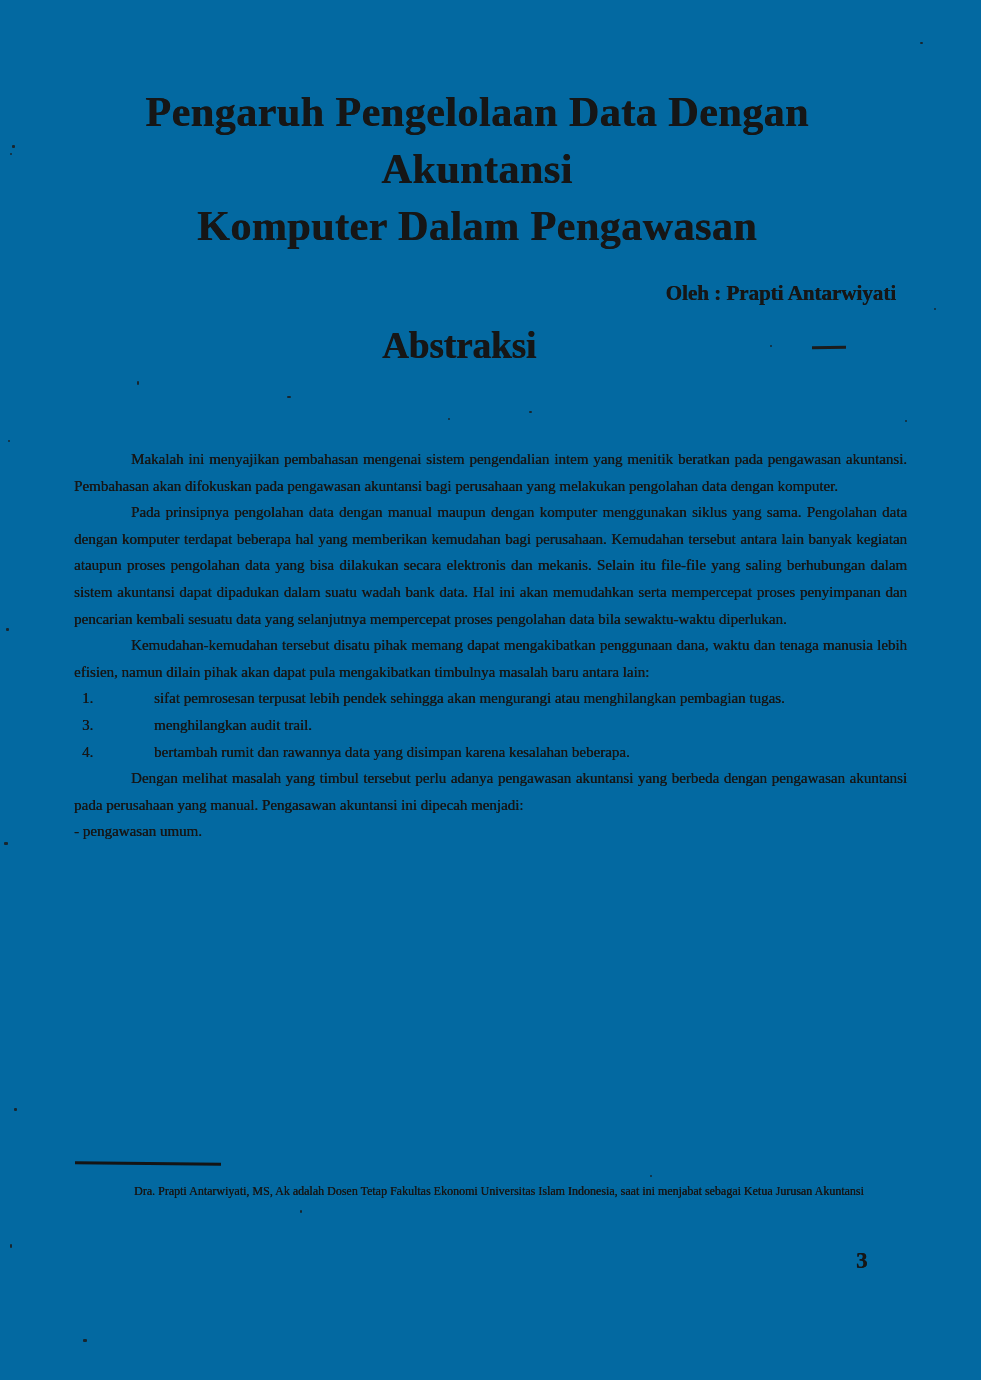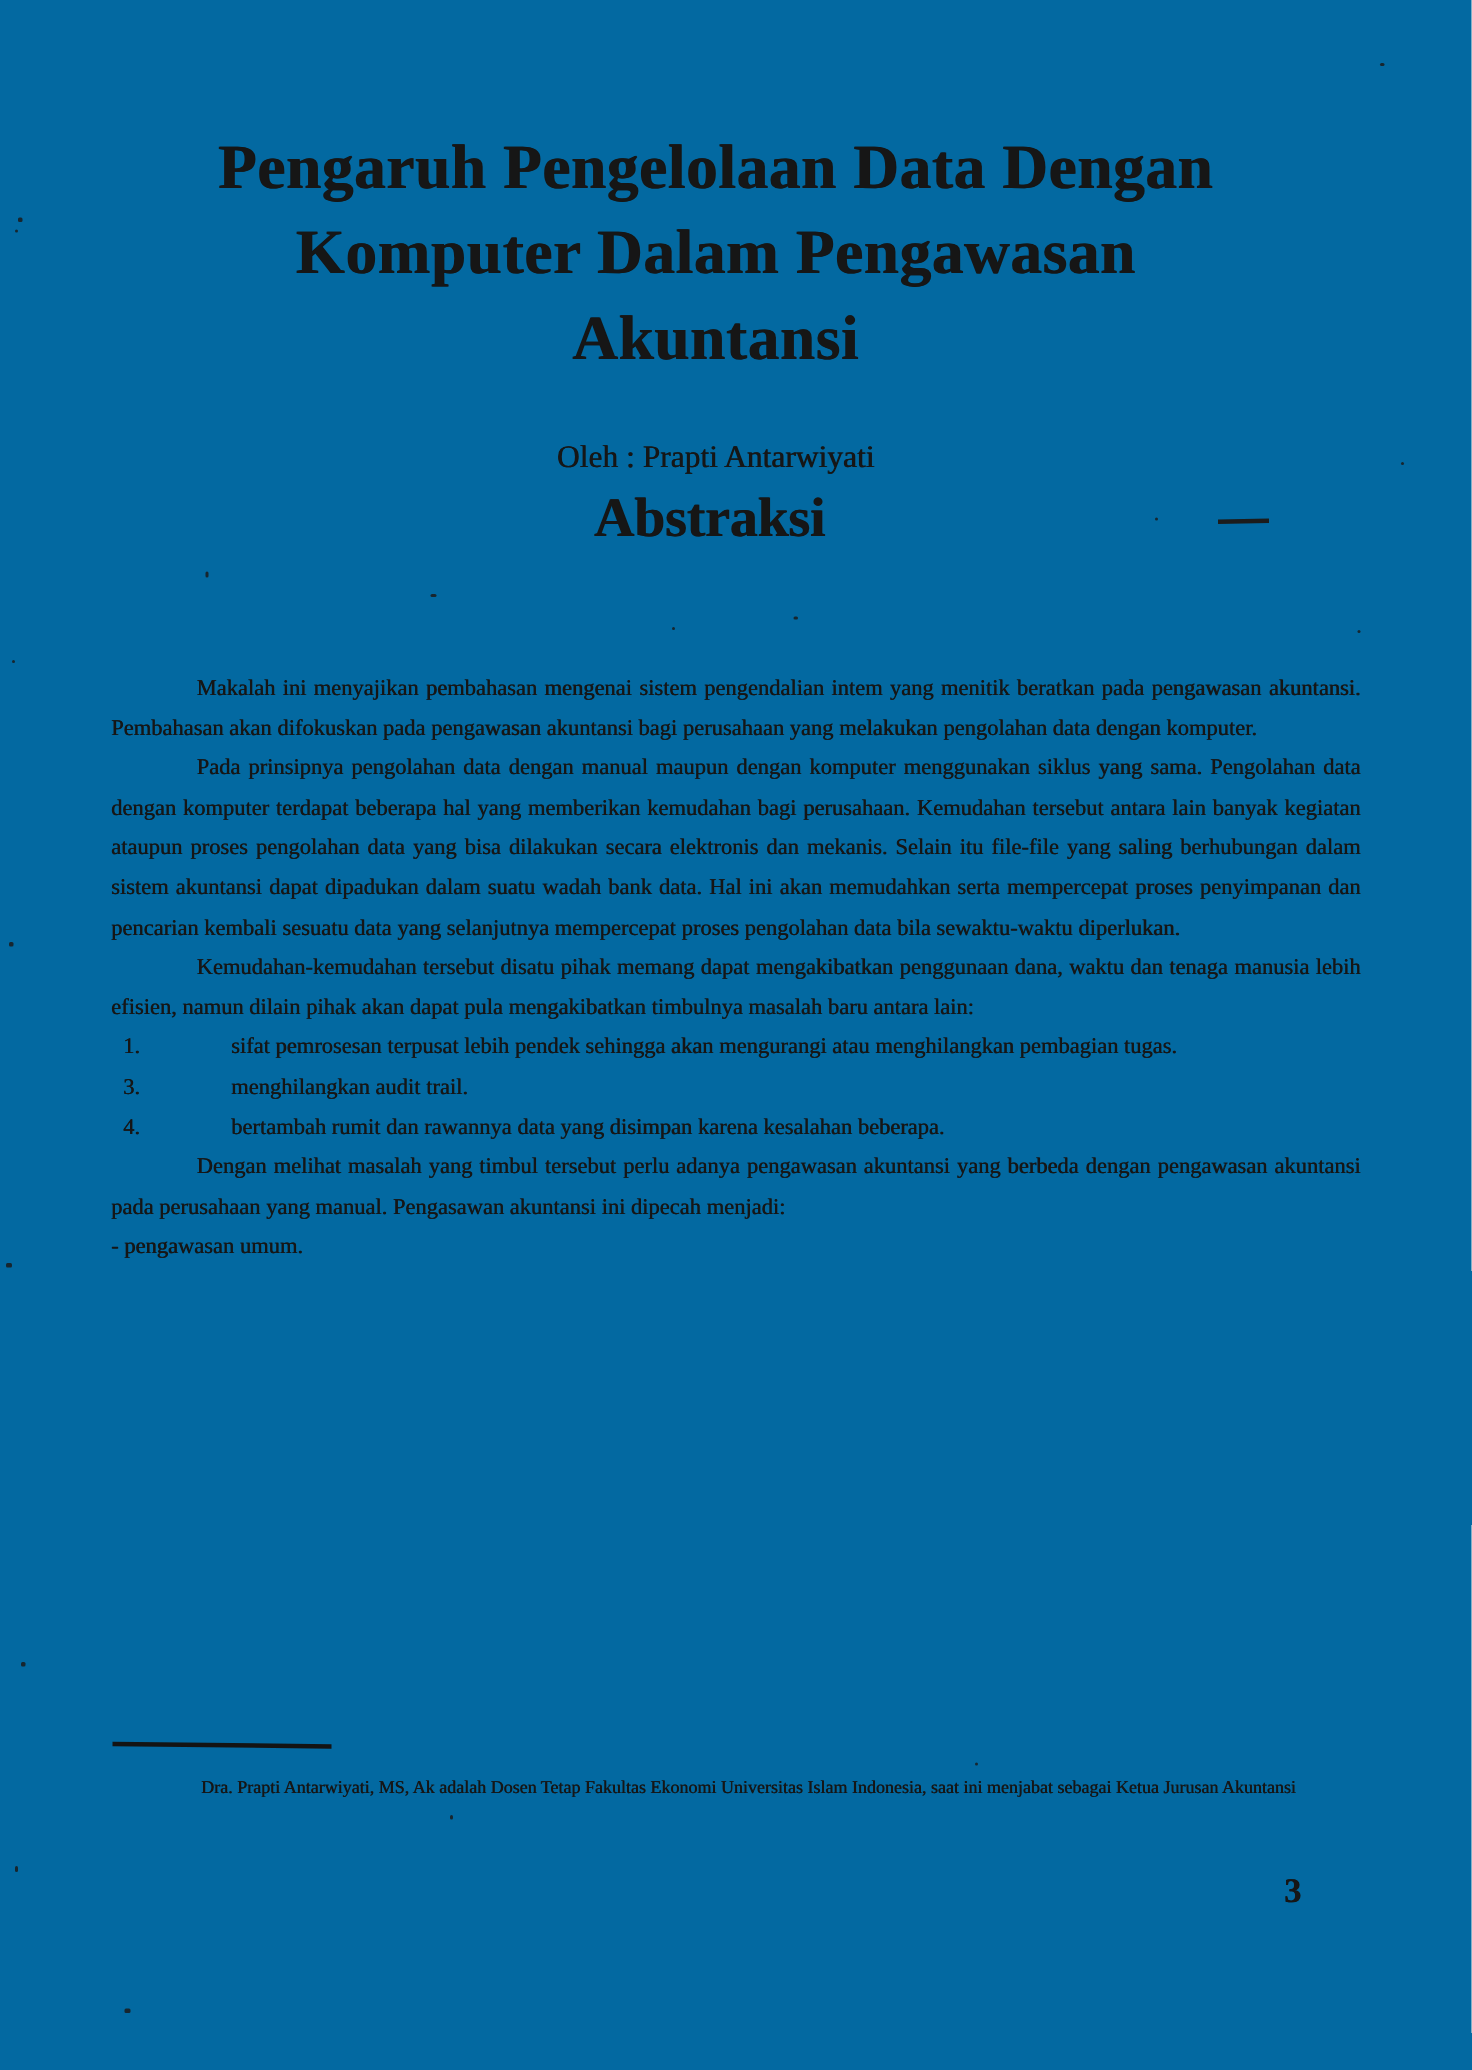--- a/index.html
+++ b/index.html
@@ -14,27 +14,27 @@
   }
   
   .title{
     position:absolute;top:84px;left:58px;width:838px;
     text-align:center;font-weight:bold;
     font-size:42px;line-height:57px;
     letter-spacing:0.5px;
     text-shadow:0.6px 0 currentColor;
   }
   .byline{
-    position:absolute;top:292px;left:58px;width:838px;
-    text-align:center;font-weight:normal;
+    position:absolute;top:281px;left:58px;width:838px;
+    text-align:right;font-weight:bold;
     font-size:21px;
     text-shadow:0.4px 0 currentColor;
   }
   .abstract-heading{
-    position:absolute;top:324px;left:54px;width:838px;
+    position:absolute;top:324px;left:40px;width:838px;
     text-align:center;font-weight:bold;
     font-size:37px;
     text-shadow:0.6px 0 currentColor;
   }
   .heading-dash{
     position:absolute;top:346px;left:812px;width:34px;height:3px;
     background:#1c1c1c;transform:rotate(-1deg);
   }
   
   .body{
@@ -70,22 +70,22 @@
     width:3px;height:3px;background:#1b1b1b;border-radius:1px;opacity:.85;
   }
 </style>
 </head>
 <body>
 
 <div class="sheet">
 
   <div class="title">
     <div>Pengaruh Pengelolaan Data Dengan</div>
+    <div>Akuntansi</div>
     <div>Komputer Dalam Pengawasan</div>
-    <div>Akuntansi</div>
   </div>
 
   <div class="byline">Oleh : Prapti Antarwiyati</div>
 
   <div class="abstract-heading">Abstraksi</div>
   <div class="heading-dash"></div>
 
   <div class="body">
     <p>Makalah ini menyajikan pembahasan mengenai sistem pengendalian intem yang menitik beratkan pada pengawasan akuntansi. Pembahasan akan difokuskan pada pengawasan akuntansi bagi perusahaan yang melakukan pengolahan data dengan komputer.</p>
     <p>Pada prinsipnya pengolahan data dengan manual maupun dengan komputer menggunakan siklus yang sama. Pengolahan data dengan komputer terdapat beberapa hal yang memberikan kemudahan bagi perusahaan. Kemudahan tersebut antara lain banyak kegiatan ataupun proses pengolahan data yang bisa dilakukan secara elektronis dan mekanis. Selain itu file-file yang saling berhubungan dalam sistem akuntansi dapat dipadukan dalam suatu wadah bank data. Hal ini akan memudahkan serta mempercepat proses penyimpanan dan pencarian kembali sesuatu data yang selanjutnya mempercepat proses pengolahan data bila sewaktu-waktu diperlukan.</p>

